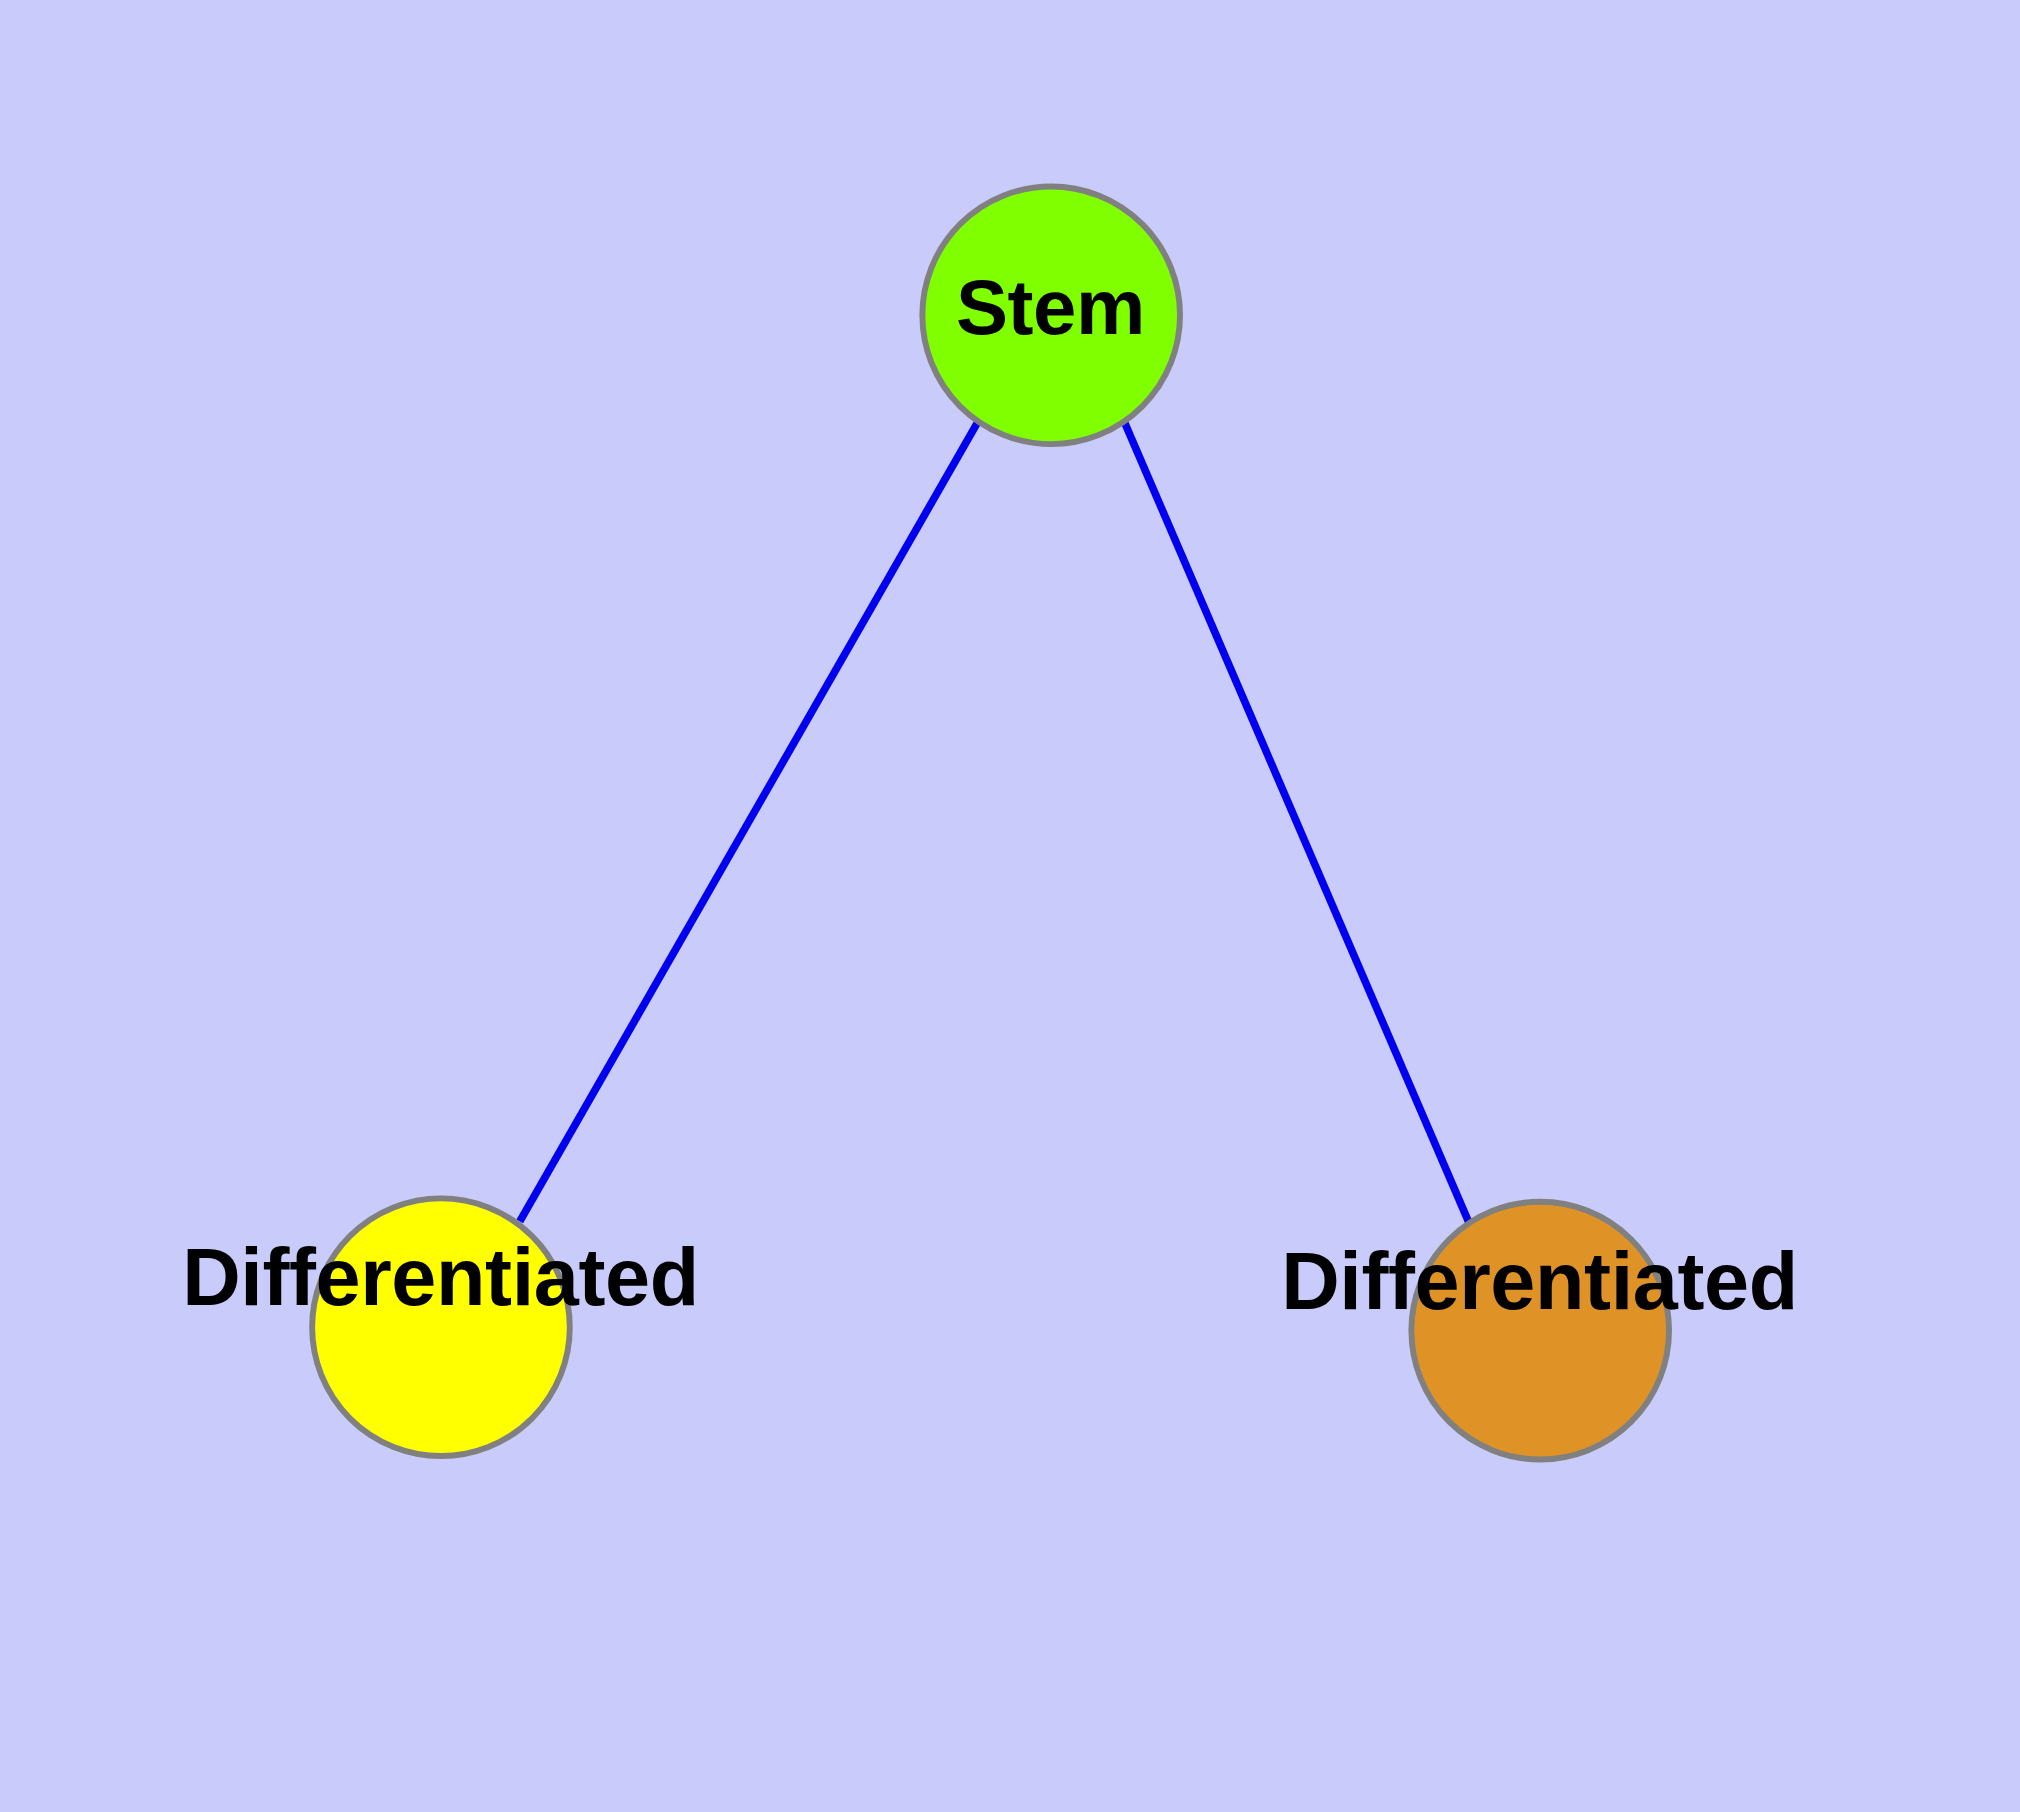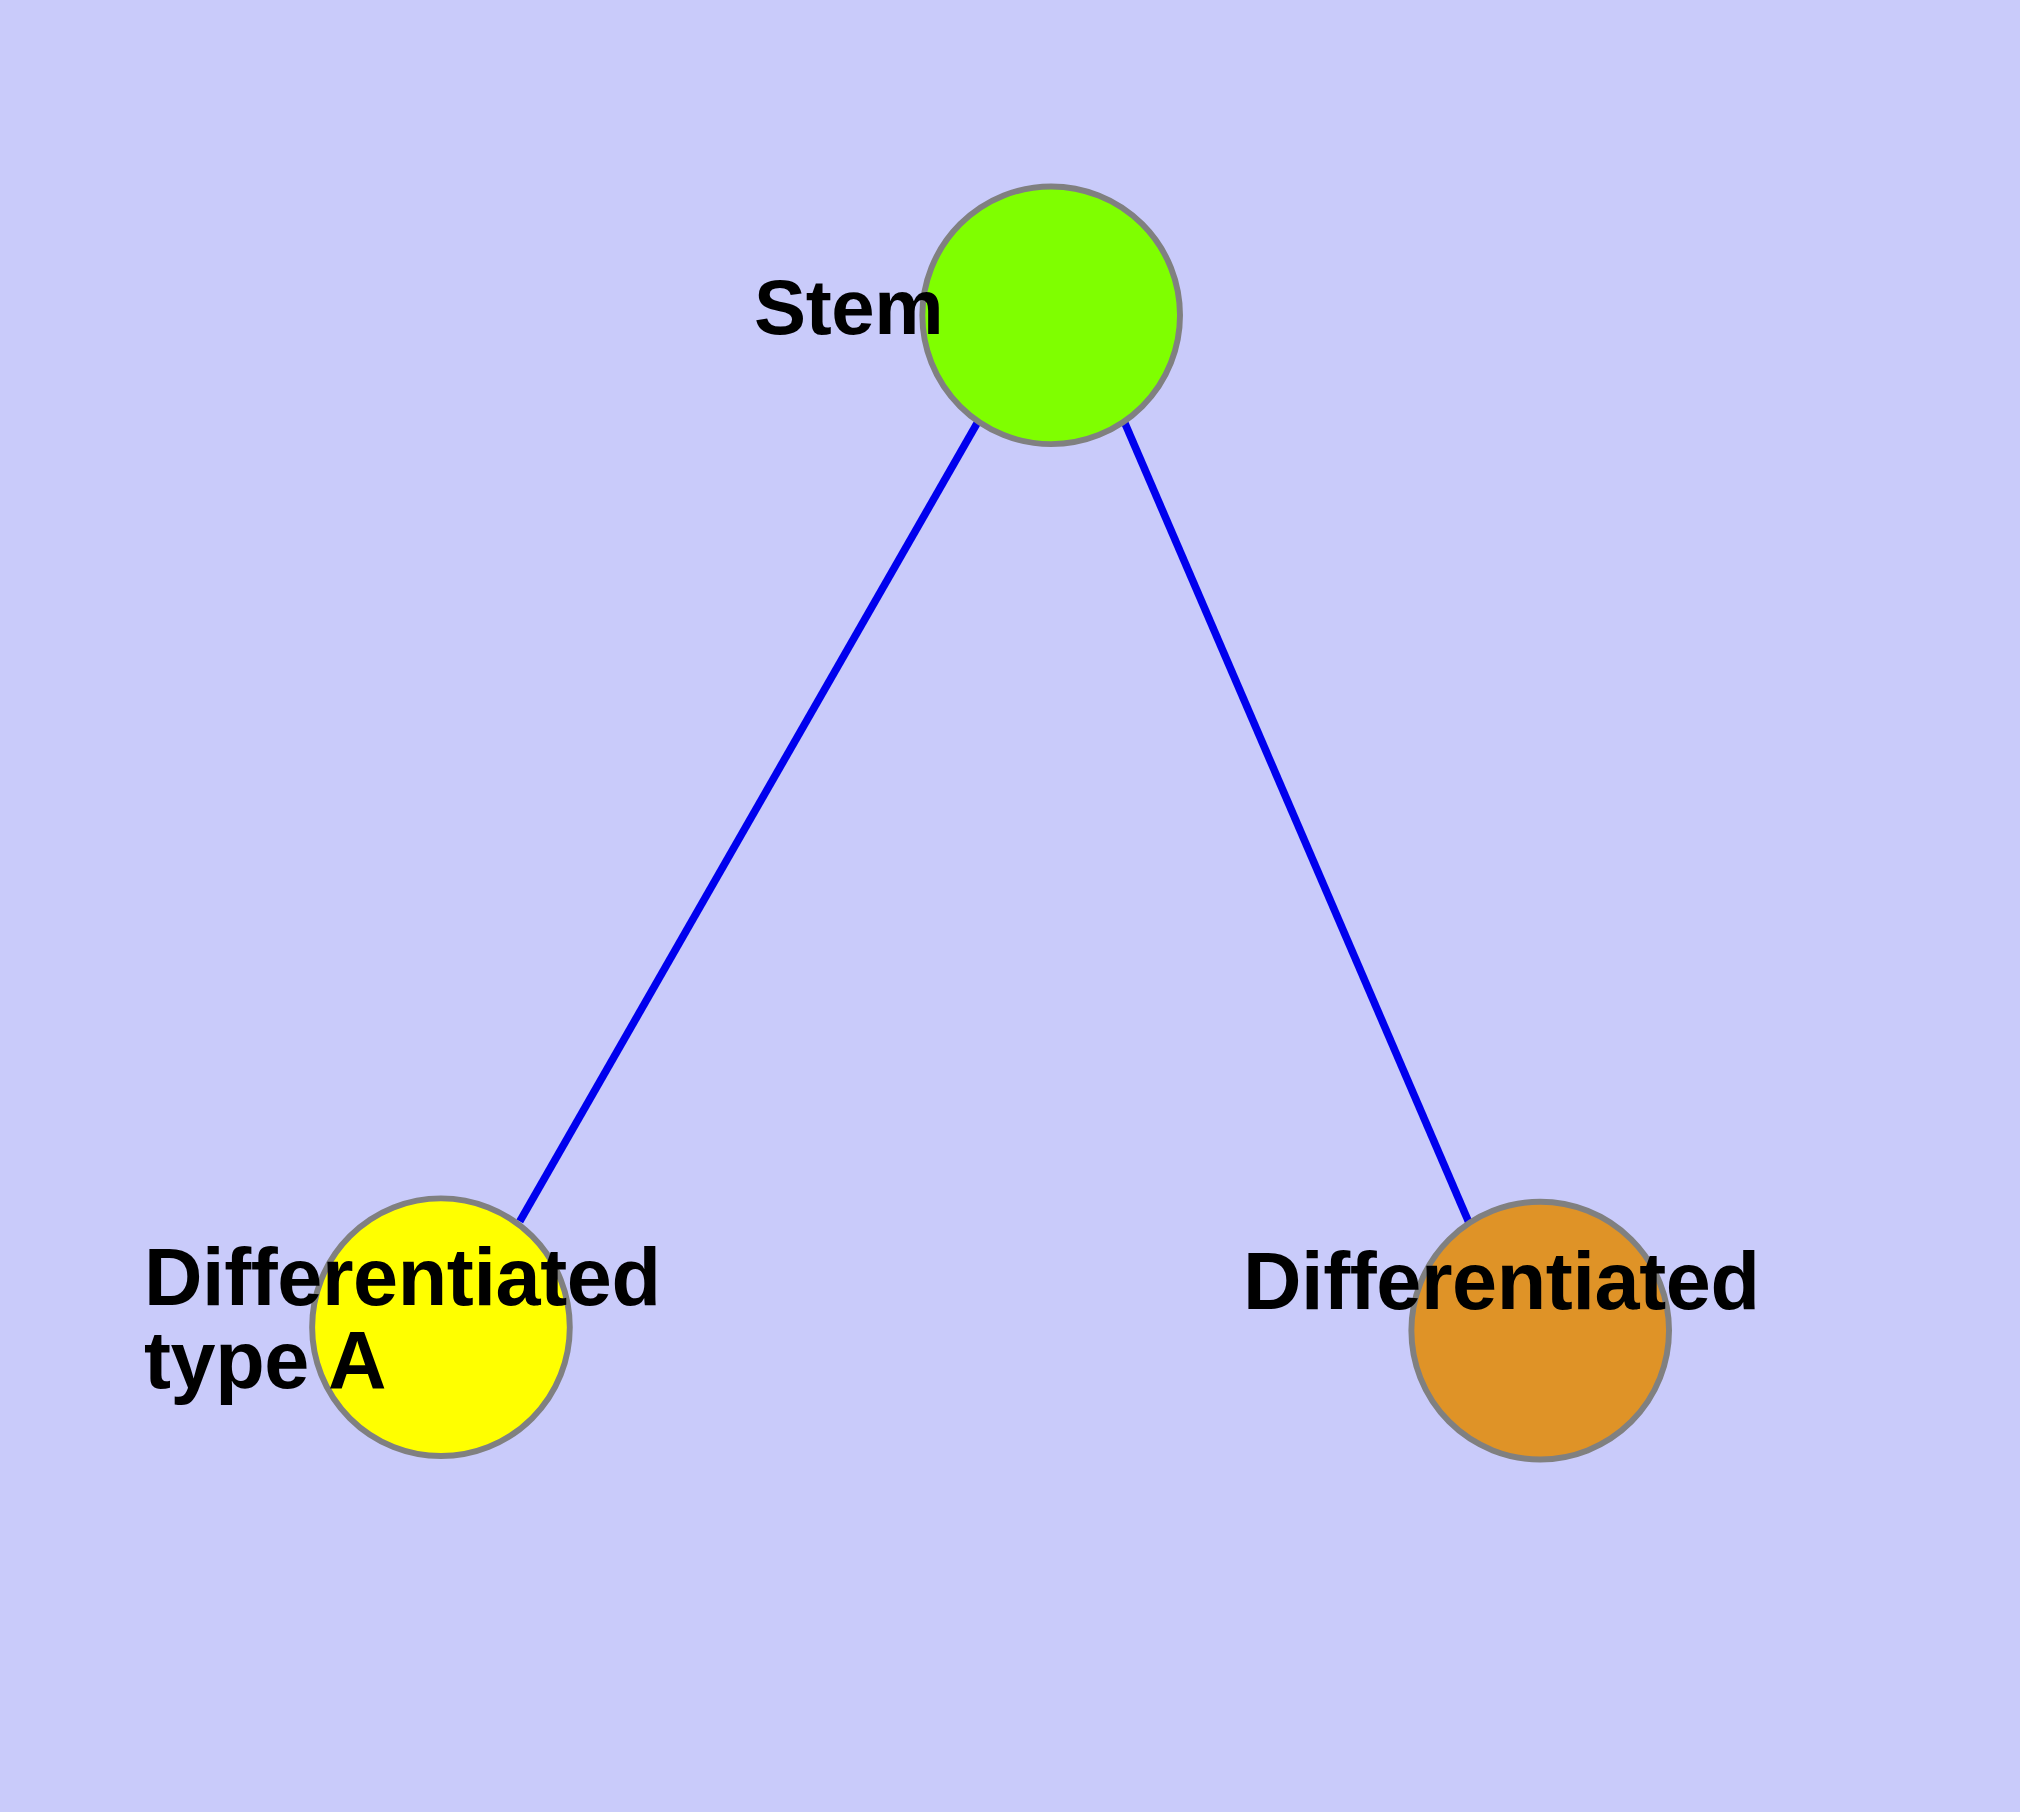--- a/index.html
+++ b/index.html
@@ -26,21 +26,21 @@
     position: absolute;
     left: 0;
     top: 0;
     width: 2021px;
     height: 1812px;
   }
   .node-label {
     position: absolute;
     color: #000000;
     font-weight: bold;
-    text-align: left;
+    text-align: center;
     white-space: pre;
     line-height: 1.02;
     pointer-events: none;
     letter-spacing: -0.4px;
   }
   #label-stem {
     font-size: 78px;
     left: 797px;
     top: 263px;
     width: 509px;
@@ -72,18 +72,18 @@
     </g>
     <g>
       <circle class="graph-node" id="node-0" cx="1240" cy="372" r="152" fill="#7FFF00" stroke="#808080" stroke-width="7"></circle>
       <circle class="graph-node" id="node-1" cx="520" cy="1566" r="152" fill="#FFFF00" stroke="#808080" stroke-width="7"></circle>
       <circle class="graph-node" id="node-2" cx="1817" cy="1570" r="152" fill="#DF9327" stroke="#808080" stroke-width="7"></circle>
     </g>
   </svg>
 
   <div class="node-label" id="label-stem" style="font-size: 78px; color: rgb(0, 0, 0); width: 593px; left: 754px; top: 268px;">Stem</div>
 
-  <div class="node-label" id="label-diff-a" style="font-size: 81px; color: rgb(0, 0, 0); width: 593px; left: 144px; top: 1236px;"><span>Differentiated</span><br><span>type A</span></div>
+  <div class="node-label" id="label-diff-a" style="font-size: 81px; color: rgb(0, 0, 0); width: 593px; left: 144px; top: 1236px;"><span>Differentiated</span><br></div>
 
   <div class="node-label" id="label-diff-b" style="font-size: 81px; color: rgb(0, 0, 0); width: 593px; left: 1243px; top: 1240px;"><span>Differentiated</span><br></div>
 
 </div>
 
 
 </body></html>

